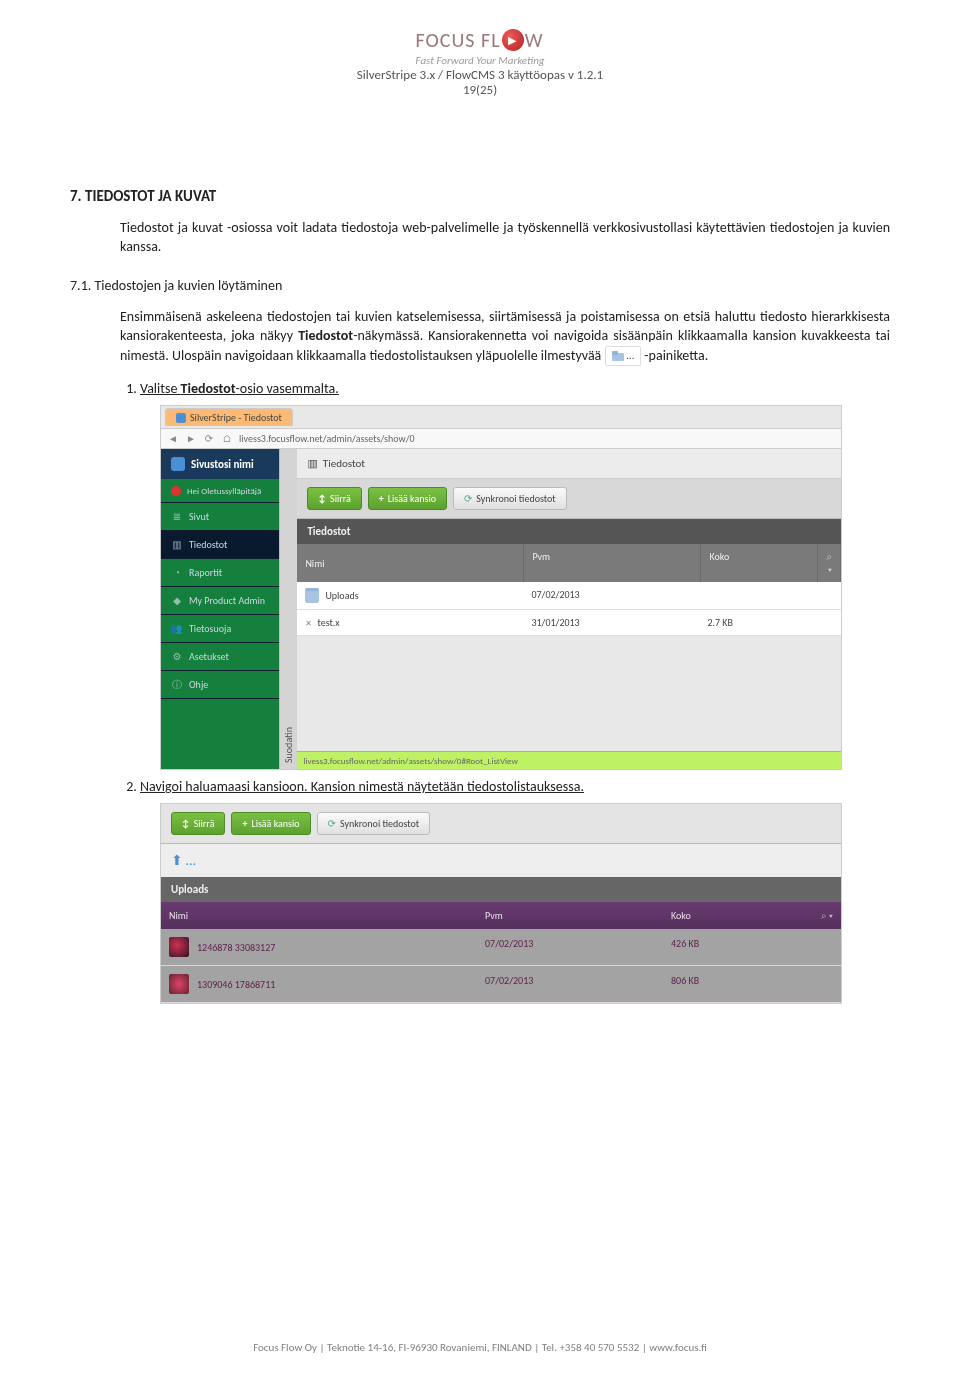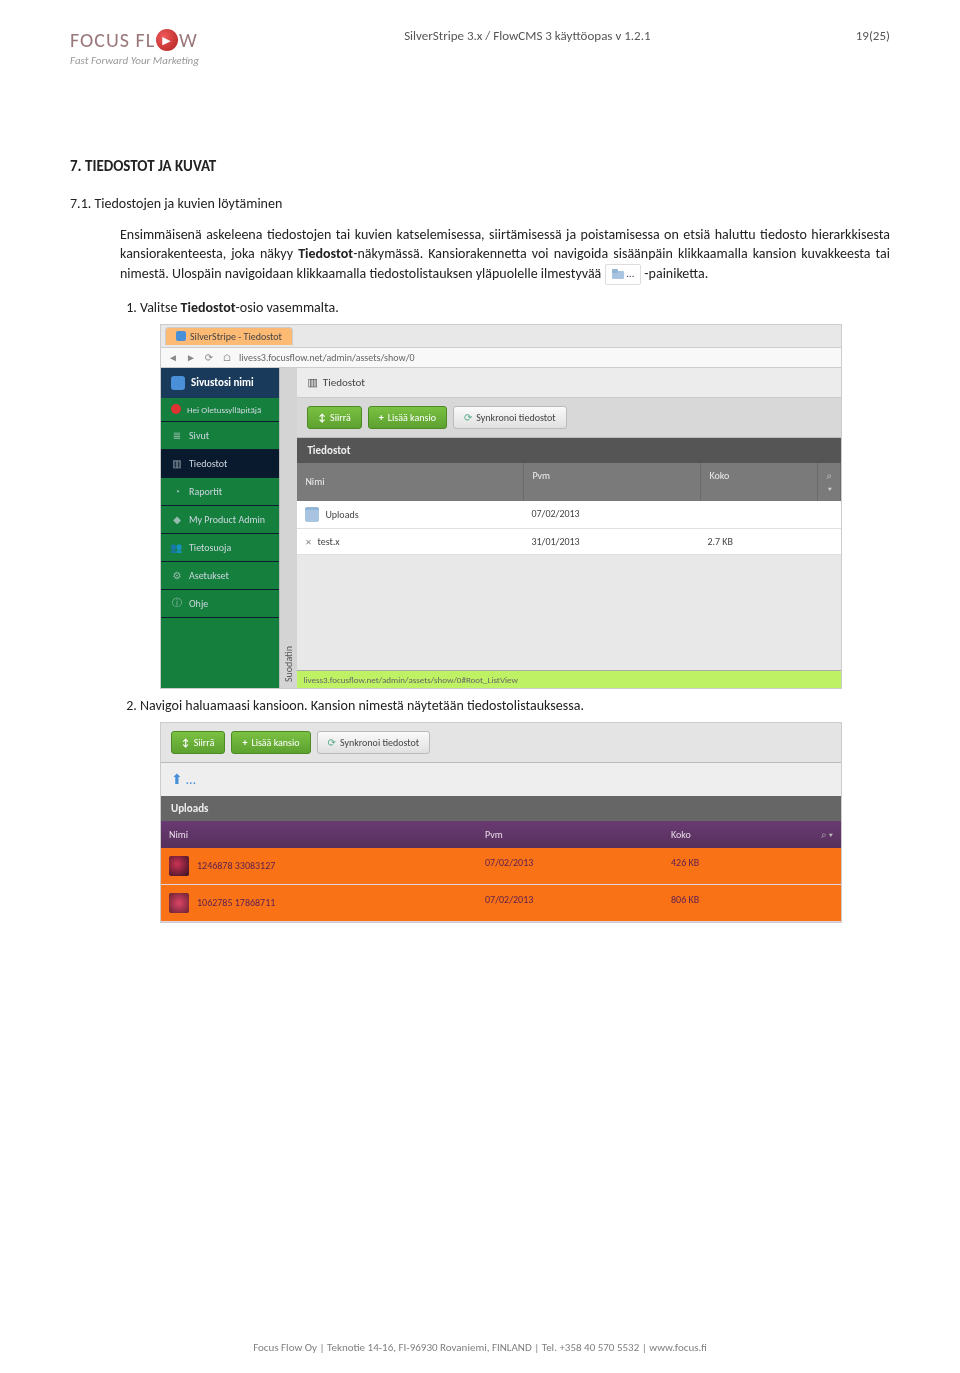--- a/index.html
+++ b/index.html
@@ -10,23 +10,24 @@
     background: #fff;
     width: 960px;
   }
   .page {
     padding: 28px 70px 20px 70px;
     min-height: 1320px;
     position: relative;
   }
   .header-row {
     display: flex;
-    align-items: flex-start;
+    align-items: center;
     justify-content: space-between;
     font-size: 13px;
+    flex-direction: column;
   }
   .logo-block {
     display: flex;
     flex-direction: column;
   }
   .logo {
     display: flex;
     align-items: center;
     font-size: 20px;
     font-weight: 300;
@@ -76,21 +77,21 @@
     border: 1px solid #ddd;
     border-radius: 2px;
     font-size: 11px;
     color: #346;
   }
   .inline-icon-folder svg { margin-right: 3px; }
   ol.steps {
     margin: 4px 0 4px 70px;
     padding: 0;
   }
-  ol.steps li { margin: 2px 0; }
+  ol.steps li { margin: 2px 0; text-decoration: underline; }
 
   
   .screenshot {
     margin: 8px 0 8px 90px;
     border: 1px solid #ccc;
     width: 680px;
     font-size: 11px;
     color: #444;
     background: #e6e6e6;
   }
@@ -268,21 +269,21 @@
     background: linear-gradient(#6a3a72,#55305c);
     color:#e8dce8;
     font-size:10px;
   }
   .grid-head-purple .gc { padding:7px 8px; }
   .grid-row-purple {
     display:flex;
     border-bottom:1px solid #e0d4e0;
     font-size:10px;
     color:#602050;
-    background:#f97316;
+    background:#a3a3a3;
   }
   .grid-row-purple .gc { padding:8px; }
   .gc2-name { flex:0 0 300px;display:flex;align-items:center;gap:8px; }
   .gc2-date { flex:0 0 170px; }
   .gc2-size { flex:0 0 100px; }
   .gc2-search { flex:1;text-align:right;color:#bbb; }
 
   .footer {
     position: absolute;
     bottom: 14px;
@@ -307,20 +308,21 @@
     </div>
     <div class="header-center">SilverStripe 3.x / FlowCMS 3 käyttöopas v 1.2.1</div>
     <div class="header-right">19(25)</div>
   </div>
 
   <h2 class="section">
     <span>7.</span>
     <span>TIEDOSTOT JA KUVAT</span>
   </h2>
 
+  <p class="body-text">Tiedostot ja kuvat -osiossa voit ladata tiedostoja web-palvelimelle ja työskennellä verkkosivustollasi käytettävien tiedostojen ja kuvien kanssa.</p>
 
   <div class="subheading">
     <span>7.1.</span>
     <span>Tiedostojen ja kuvien löytäminen</span>
   </div>
 
   <p class="body-text">
     <span>Ensimmäisenä askeleena tiedostojen tai kuvien katselemisessa, siirtämisessä ja poistamisessa on etsiä haluttu tiedosto hierarkkisesta kansiorakenteesta, joka näkyy </span><b>Tiedostot</b><span>-näkymässä. Kansiorakennetta voi navigoida sisäänpäin klikkaamalla kansion kuvakkeesta tai nimestä. Ulospäin navigoidaan klikkaamalla tiedostolistauksen yläpuolelle ilmestyvää </span>
     <span class="inline-icon-folder">
       <svg width="12" height="10">
@@ -480,21 +482,21 @@
           <span class="thumb"></span>
           <span>1246878 33083127</span>
         </div>
       <div class="gc gc2-date">07/02/2013</div>
       <div class="gc gc2-size">426 KB</div>
       <div class="gc gc2-search"></div>
     </div>
     <div class="grid-row-purple">
       <div class="gc gc2-name">
           <span class="thumb2"></span>
-          <span>1062785 17868711</span>
+          <span>1309046 17868711</span>
         </div>
       <div class="gc gc2-date">07/02/2013</div>
       <div class="gc gc2-size">806 KB</div>
       <div class="gc gc2-search"></div>
     </div>
   </div>
 
   <div class="footer">Focus Flow Oy  |  Teknotie 14-16, FI-96930 Rovaniemi, FINLAND  |  Tel. +358 40 570 5532  |  www.focus.fi</div>
 </div>
 

